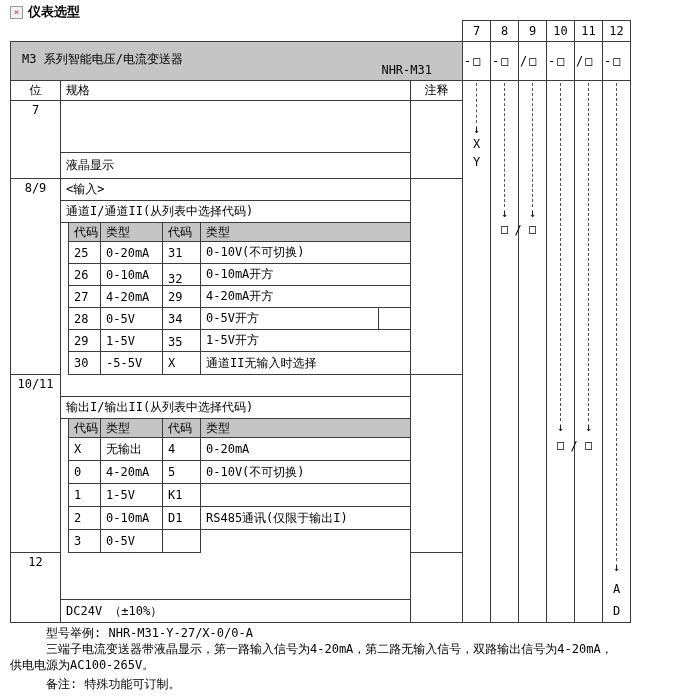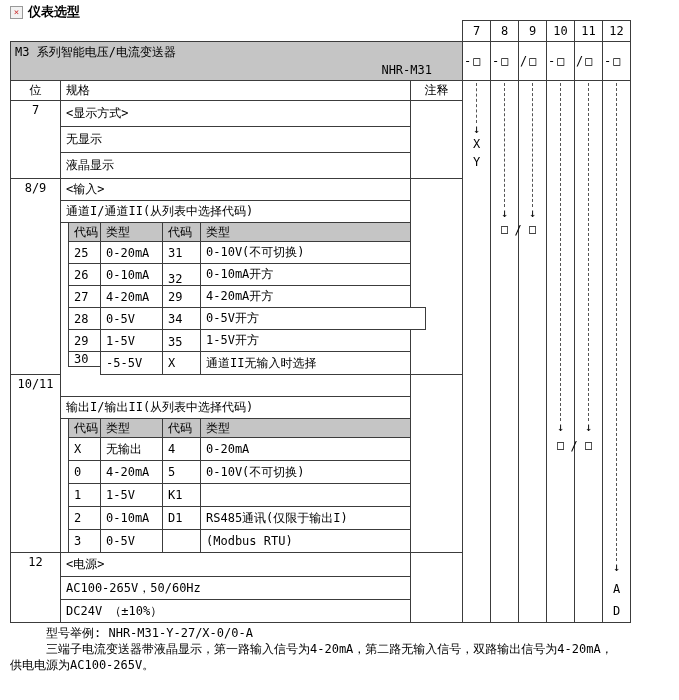--- a/index.html
+++ b/index.html
@@ -3,21 +3,21 @@
 <meta charset="utf-8">
 <style>
   html,body{margin:0;padding:0;background:#fff;}
   .page{position:relative;width:679px;height:700px;background:#fff;
         font-family:"DejaVu Sans Mono","DejaVu Sans",sans-serif;color:#000;font-size:12px;}
   .c{position:absolute;box-sizing:border-box;border:1px solid #3c3c3c;background:#fff;
      display:flex;align-items:center;padding-left:5px;overflow:hidden;white-space:nowrap;}
   .ctr{justify-content:center;padding-left:0;}
   .top{align-items:flex-start;padding-top:2px;}
   .gray{background:#c5c5c5;}
-  .blk{display:block;padding:0;}
+  .blk{display:block;padding:7px;}
   .dash{position:absolute;left:13px;width:0;border-left:1px dashed #555;}
   .mark{position:absolute;left:0;width:100%;text-align:center;line-height:13px;}
   .slash{position:absolute;z-index:5;text-align:center;}
   .pagetitle{position:absolute;left:10px;top:3px;font-weight:bold;font-size:13px;
          display:flex;align-items:center;gap:5px;}
   .bullet{width:11px;height:11px;border:1px solid #999;background:#f2f2f2;color:#c33;
           font-size:9px;line-height:10px;text-align:center;display:inline-block;font-weight:normal;}
   .seriestitle{width:185px;line-height:15px;padding:3px 0 0 4px;word-break:break-all;}
   .model{position:absolute;right:30px;bottom:3px;}
   .ft{position:absolute;white-space:nowrap;}
@@ -67,22 +67,20 @@
   <div class="c" style="left:602px;top:41px;width:29px;height:40px;padding-left:1px">
     <span>-</span>
       <span style="margin-left:2px">□</span>
   </div>
 
   <div class="c ctr" style="left:10px;top:80px;width:51px;height:21px">位</div>
   <div class="c" style="left:60px;top:80px;width:351px;height:21px">规格</div>
   <div class="c ctr" style="left:410px;top:80px;width:53px;height:21px">注释</div>
 
   <div class="c ctr top" style="left:10px;top:100px;width:51px;height:79px">7</div>
-  <div class="c" style="left:60px;top:100px;width:351px;height:27px">&lt;显示方式&gt;</div>
-  <div class="c" style="left:60px;top:126px;width:351px;height:27px">无显示</div>
   <div class="c" style="left:60px;top:152px;width:407px;height:27px">液晶显示</div>
   <div class="c" style="left:410px;top:100px;width:53px;height:79px"></div>
 
   <div class="c ctr top" style="left:10px;top:178px;width:51px;height:197px">8/9</div>
   <div class="c" style="left:60px;top:200px;width:351px;height:23px">通道I/通道II(从列表中选择代码)</div>
   <div class="c" style="left:60px;top:178px;width:351px;height:23px">&lt;输入&gt;</div>
   <div class="c" style="left:410px;top:178px;width:53px;height:197px"></div>
 
   <div class="c gray" style="left:68px;top:222px;width:33px;height:20px">代码</div>
   <div class="c gray" style="left:100px;top:222px;width:63px;height:20px">类型</div>
@@ -100,28 +98,28 @@
   <div class="c" style="left:200px;top:263px;width:211px;height:23px">0-10mA开方</div>
 
   <div class="c" style="left:68px;top:285px;width:33px;height:23px">27</div>
   <div class="c" style="left:100px;top:285px;width:63px;height:23px">4-20mA</div>
   <div class="c" style="left:162px;top:285px;width:39px;height:23px">29</div>
   <div class="c" style="left:200px;top:285px;width:211px;height:23px">4-20mA开方</div>
 
   <div class="c" style="left:68px;top:307px;width:33px;height:23px">28</div>
   <div class="c" style="left:100px;top:307px;width:63px;height:23px">0-5V</div>
   <div class="c" style="left:162px;top:307px;width:39px;height:23px">34</div>
-  <div class="c" style="left:200px;top:307px;width:226px;height:23px">0-5V开方</div>
+  <div class="c" style="left:200px;top:307px;width:179px;height:23px">0-5V开方</div>
 
   <div class="c" style="left:68px;top:329px;width:33px;height:23px">29</div>
   <div class="c" style="left:100px;top:329px;width:63px;height:23px">1-5V</div>
   <div class="c" style="left:162px;top:329px;width:39px;height:26px">35</div>
   <div class="c" style="left:200px;top:329px;width:211px;height:23px">1-5V开方</div>
 
-  <div class="c" style="left:68px;top:351px;width:33px;height:16px">30</div>
+  <div class="c" style="left:68px;top:351px;width:33px;height:24px">30</div>
   <div class="c" style="left:100px;top:351px;width:63px;height:24px">-5-5V</div>
   <div class="c" style="left:162px;top:351px;width:39px;height:24px">X</div>
   <div class="c" style="left:200px;top:351px;width:211px;height:24px">通道II无输入时选择</div>
 
   <div class="c ctr top" style="left:10px;top:374px;width:51px;height:179px">10/11</div>
   <div class="c" style="left:60px;top:396px;width:351px;height:23px">输出I/输出II(从列表中选择代码)</div>
   <div class="c" style="left:410px;top:374px;width:53px;height:179px"></div>
 
   <div class="c gray" style="left:68px;top:418px;width:33px;height:20px">代码</div>
   <div class="c gray" style="left:100px;top:418px;width:63px;height:20px">类型</div>
@@ -143,25 +141,22 @@
   <div class="c" style="left:162px;top:483px;width:39px;height:24px">K1</div>
 
   <div class="c" style="left:68px;top:506px;width:33px;height:24px">2</div>
   <div class="c" style="left:100px;top:506px;width:63px;height:24px">0-10mA</div>
   <div class="c" style="left:162px;top:506px;width:39px;height:24px">D1</div>
   <div class="c" style="left:200px;top:506px;width:211px;height:24px">RS485通讯(仅限于输出I)</div>
 
   <div class="c" style="left:68px;top:529px;width:33px;height:24px">3</div>
   <div class="c" style="left:100px;top:529px;width:63px;height:24px">0-5V</div>
   <div class="c" style="left:162px;top:529px;width:39px;height:24px"></div>
-  <div class="c" style="left:200px;top:529px;width:211px;height:24px">(Modbus RTU)</div>
 
   <div class="c ctr top" style="left:10px;top:552px;width:51px;height:71px">12</div>
-  <div class="c" style="left:60px;top:552px;width:351px;height:25px">&lt;电源&gt;</div>
-  <div class="c" style="left:60px;top:576px;width:351px;height:24px">AC100-265V，50/60Hz</div>
   <div class="c" style="left:60px;top:599px;width:351px;height:24px">DC24V （±10%）</div>
   <div class="c" style="left:410px;top:552px;width:53px;height:71px"></div>
 
   <div class="c" style="left:462px;top:80px;width:29px;height:543px;padding:0">
     <div class="dash" style="top:2px;height:40px"></div>
     <div class="mark" style="top:42px">↓</div>
     <div class="mark" style="top:57px">X</div>
     <div class="mark" style="top:75px">Y</div>
   </div>
   <div class="c" style="left:490px;top:80px;width:29px;height:543px;padding:0">
@@ -190,14 +185,15 @@
     <div class="mark" style="top:502px">A</div>
     <div class="mark" style="top:524px">D</div>
   </div>
 
   <div class="slash" style="left:512px;top:223px;width:12px">/</div>
   <div class="slash" style="left:568px;top:439px;width:12px">/</div>
 
   <div class="ft" style="left:46px;top:625px">型号举例: NHR-M31-Y-27/X-0/0-A</div>
   <div class="ft" style="left:46px;top:641px">三端子电流变送器带液晶显示，第一路输入信号为4-20mA，第二路无输入信号，双路输出信号为4-20mA，</div>
   <div class="ft" style="left:10px;top:657px">供电电源为AC100-265V。</div>
+  <div class="ft" style="left:46px;top:676px">备注: 特殊功能可订制。</div>
 
 </div>
 
 </body></html>

